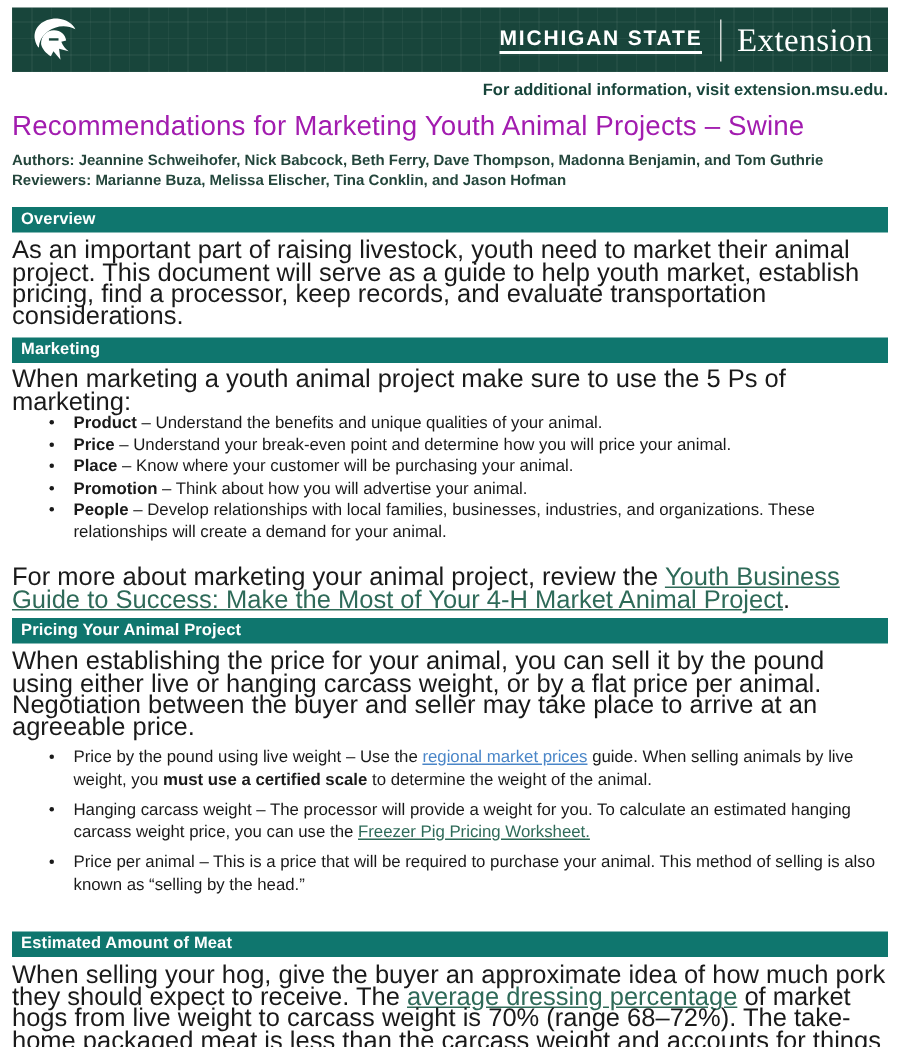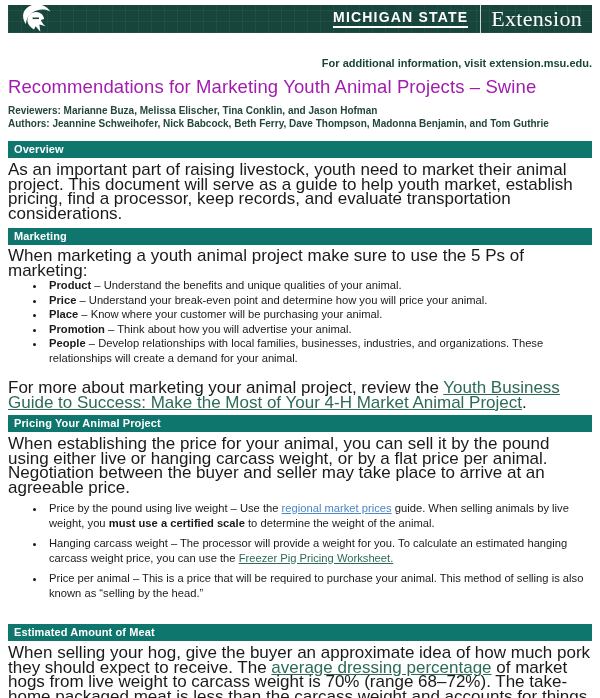--- a/index.html
+++ b/index.html
@@ -6,39 +6,39 @@
   html,body { background:#fff; }
   body {
     width:600px; height:698px; overflow:hidden;
     font-family:"Liberation Sans", sans-serif;
     color:#1a1a1a;
   }
   .page { width:600px; height:698px; padding:5px 8px 0 8px; overflow:hidden; }
 
   
   .banner {
-    height:28px; background:#18453B; display:flex; align-items:center;
+    height:43px; background:#18453B; display:flex; align-items:center;
     padding:0 10px 0 6px;
     background-image:
       repeating-linear-gradient(90deg, rgba(255,255,255,0.045) 0 1px, transparent 1px 13px),
       repeating-linear-gradient(0deg, rgba(255,255,255,0.045) 0 1px, transparent 1px 11px);
   }
   .helmet { width:36px; height:34px; margin-left:4px; }
   .banner-right { margin-left:auto; display:flex; align-items:center; }
   .wordmark { text-align:center; color:#fff; line-height:1; padding-right:10px; }
   .wordmark .l1 {
     font-size:14px; font-weight:bold; letter-spacing:1.2px;
     border-bottom:2px solid #fff; padding-bottom:2px; white-space:nowrap;
   }
   .wordmark .l2 { font-size:8.5px; letter-spacing:5px; padding-top:2.5px; white-space:nowrap; }
   .vdiv { width:1px; height:28px; background:#cfd8d4; margin:0 10px 0 2px; }
   .ext { color:#fff; font-size:22px; font-weight:400; letter-spacing:0.3px;font-family:Liberation Serif, serif; }
 
   
-  .infoline { text-align:right; font-size:11px; font-weight:bold; color:#18453B; margin-top:24px; }
+  .infoline { text-align:right; font-size:11px; font-weight:bold; color:#18453B; margin-top:6px; }
   h1.title { font-size:18.5px; font-weight:400; color:#a21caf; margin-top:7px; letter-spacing:0.1px; }
   .credits { margin-top:7px; font-size:10px; font-weight:bold; color:#24463C; line-height:12.5px; }
 
   
   .secbar {
     background:#0f766e; color:#fff; font-size:11px; font-weight:bold;
     height:17px; line-height:17px; padding-left:6px; letter-spacing:0.1px;
   }
   .mt-ov { margin-top:11px; }
   .mt-mk { margin-top:7px; }
@@ -82,22 +82,22 @@
       </div>
       <div class="vdiv"></div>
       <div class="ext">Extension</div>
     </div>
   </div>
 
   <div class="infoline">For additional information, visit extension.msu.edu.</div>
 
   <h1 class="title">Recommendations for Marketing Youth Animal Projects – Swine</h1>
   <div class="credits">
+    <div>Authors: Jeannine Schweihofer, Nick Babcock, Beth Ferry, Dave Thompson, Madonna Benjamin, and Tom Guthrie</div>
     <div>Reviewers: Marianne Buza, Melissa Elischer, Tina Conklin, and Jason Hofman</div>
-    <div>Authors: Jeannine Schweihofer, Nick Babcock, Beth Ferry, Dave Thompson, Madonna Benjamin, and Tom Guthrie</div>
   </div>
 
   <div class="secbar mt-ov">Overview</div>
   <p class="body">As an important part of raising livestock, youth need to market their animal project. This document will serve as a guide to help youth market, establish pricing, find a processor, keep records, and evaluate transportation considerations.</p>
 
   <div class="secbar mt-mk">Marketing</div>
   <p class="body intro">When marketing a youth animal project make sure to use the 5 Ps of marketing:</p>
   <ul class="tight">
     <li><b>Product</b><span> – Understand the benefits and unique qualities of your animal.</span></li>
     <li><b>Price</b><span> – Understand your break-even point and determine how you will price your animal.</span></li>

